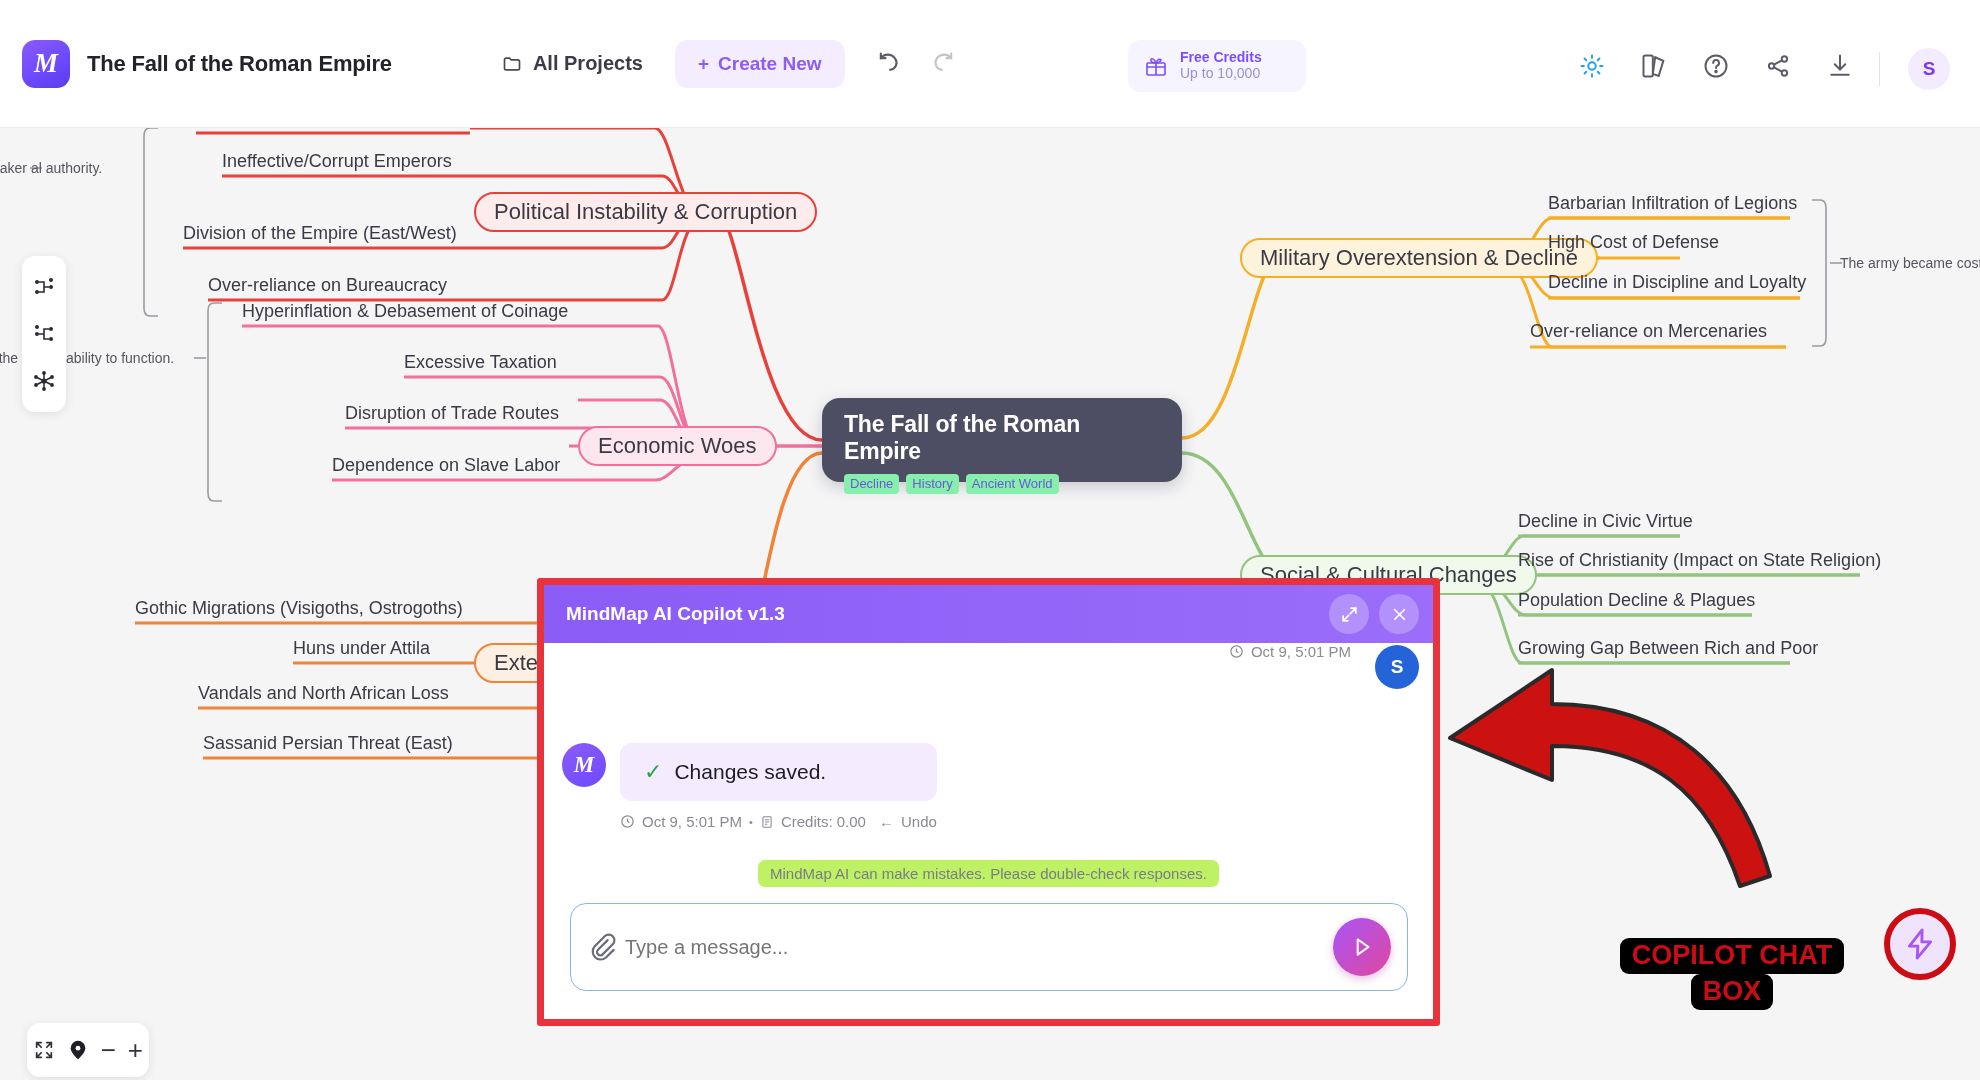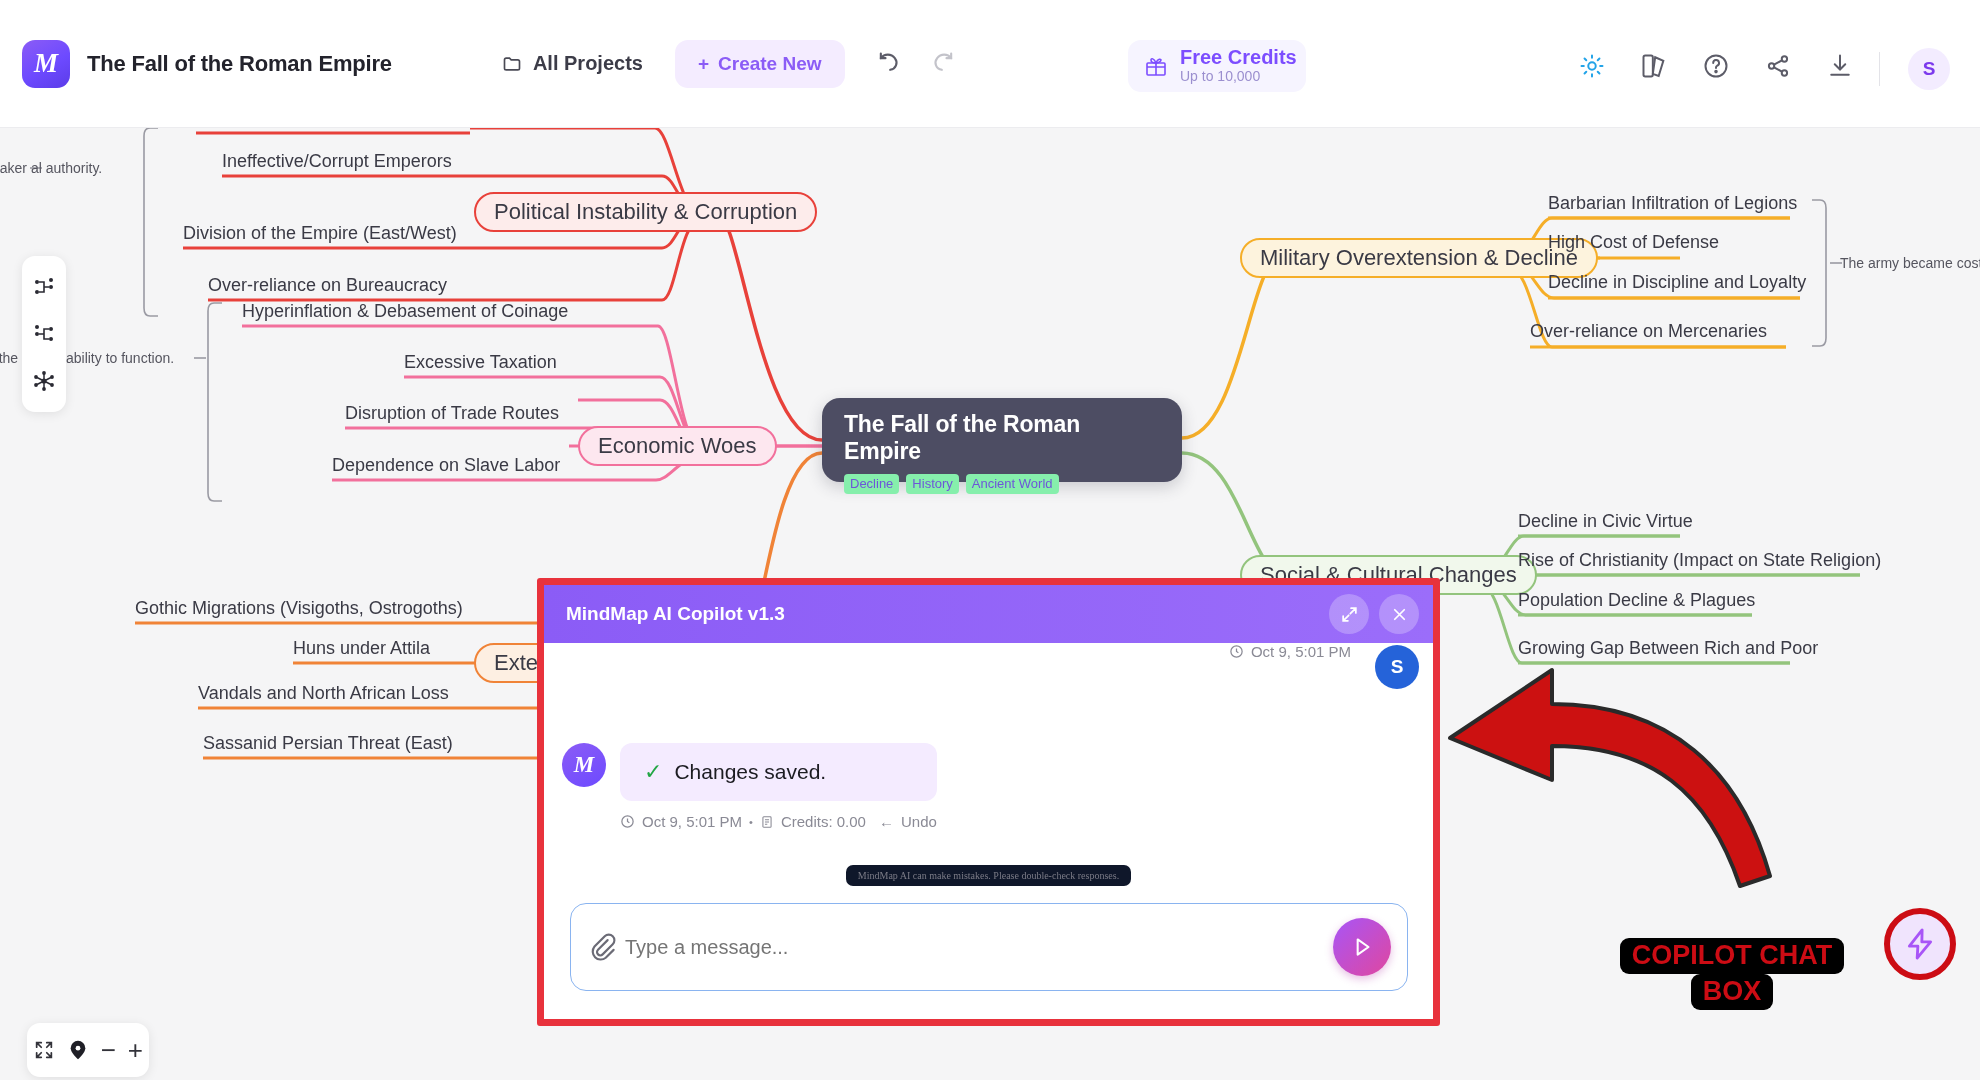--- a/index.html
+++ b/index.html
@@ -48,21 +48,21 @@
     cursor: pointer;
   }
   .hist-group { margin-left: 22px; display: flex; gap: 10px; }
   .credits {
     position: absolute; left: 1128px; top: 40px;
     width: 178px; height: 52px;
     background: #f6f4ff; border-radius: 13px;
     display: flex; align-items: center; gap: 12px; padding-left: 16px;
     cursor: pointer;
   }
-  .credits .c-main { font-size: 20px; font-weight: bold; color: #7c4dff; line-height: 1.1; }
+  .credits .c-main { font-size: 14px; font-weight: bold; color: #7c4dff; line-height: 1.1; }
   .credits .c-sub { font-size: 14px; color: #9b8fcf; line-height: 1.25; }
   .upgrade {
     position: absolute; left: 1322px; top: 38px;
     height: 56px; padding: 0 26px;
     background: #7c3aed; color: #fff;
     border: none; border-radius: 28px; cursor: pointer;
     display: flex; align-items: center; gap: 11px;
     font-size: 19px; font-weight: bold;
   }
   .icon-row { position: absolute; left: 1578px; top: 52px; display: flex; gap: 34px; align-items: center; }
@@ -172,22 +172,22 @@
     font-family: "Liberation Serif", serif;
   }
   .bubble-ai {
     background: #f4ebff; border-radius: 12px; padding: 16px 24px;
     font-size: 21px; color: #1c1c22; display: flex; align-items: center; gap: 12px;
   }
   .disclaimer {
     position: absolute; left: 0; right: 0; top: 222px; text-align: center;
   }
   .disclaimer span {
-    background: #0f172a; color: #7b7b86; font-size: 10px;
-    padding: 5px 12px; border-radius: 7px; font-family: Liberation Serif, serif;
+    background: #bef264; color: #7b7b86; font-size: 15px;
+    padding: 5px 12px; border-radius: 7px;
   }
   .composer {
     position: absolute; left: 26px; top: 260px;
     width: 838px; height: 88px;
     border: 1.5px solid #8ab4f0; border-radius: 16px;
     background: #fff; display: flex; align-items: center; padding: 0 16px;
   }
   .clip { width: 30px; height: 30px; margin-right: 8px; cursor: pointer; }
   .composer-input {
     flex: 1; border: none; outline: none; font-size: 20px; color: #3a3a45;

